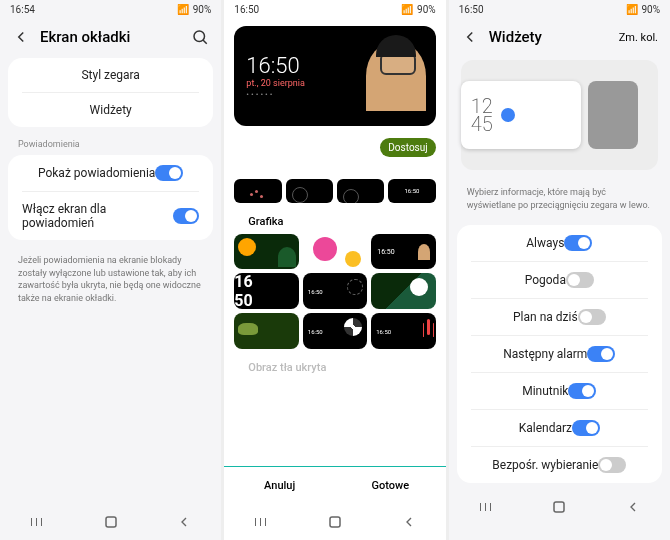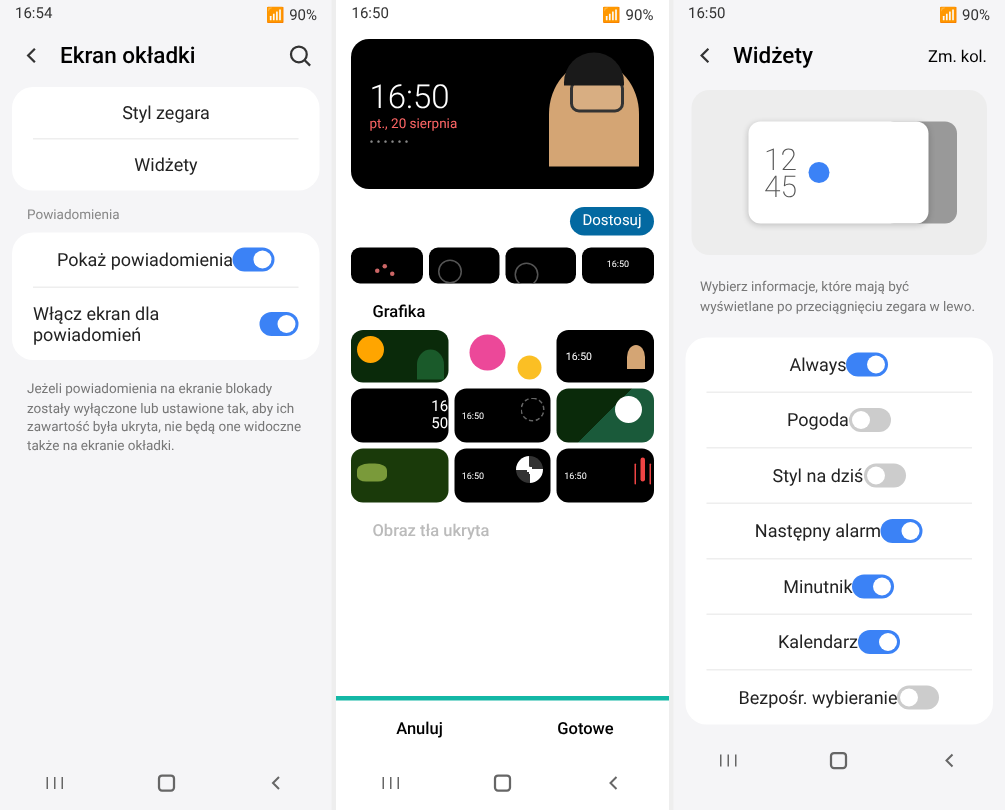--- a/index.html
+++ b/index.html
@@ -23,47 +23,47 @@
 .search-section{background:#eef1f7;border-radius:14px;margin:6px 8px;padding:10px 14px}
 .search-title{font-size:11px;color:#333;margin-bottom:6px}
 .search-link{font-size:10px;color:#2563eb;display:block;margin:4px 0}
 .navbar{display:flex;justify-content:space-around;align-items:center;padding:10px 0;margin-top:auto}
 .preview-card{background:#000;border-radius:12px;margin:6px 10px;height:100px;position:relative;display:flex;align-items:center;padding:12px;color:#fff}
 .preview-time{font-size:22px;font-weight:300}
 .preview-date{font-size:9px;color:#ff6666}
 .avatar{position:absolute;right:10px;width:60px;height:70px;background:#d4a574;border-radius:50% 50% 0 0}
 .avatar::before{content:"";position:absolute;top:12px;left:14px;width:32px;height:18px;border:2px solid #333;border-radius:6px;background:rgba(255,255,255,0.1)}
 .avatar::after{content:"";position:absolute;top:-6px;left:10px;width:40px;height:22px;background:#1a1a1a;border-radius:20px 20px 0 0}
-.btn-custom{background:#0369a1;color:#fff;border:none;border-radius:14px;padding:4px 8px;font-size:10px;margin:6px 10px 8px auto;display:block}
+.btn-custom{background:#4d7c0f;color:#fff;border:none;border-radius:14px;padding:4px 8px;font-size:10px;margin:6px 10px 22px auto;display:block}
 .grid{display:grid;grid-template-columns:repeat(4,1fr);gap:4px;padding:0 10px}
 .grid3{grid-template-columns:repeat(3,1fr)}
 .thumb{background:#000;aspect-ratio:2/1;border-radius:6px;position:relative;overflow:hidden}
 .thumb.t1::before{content:"";position:absolute;left:16px;top:14px;width:3px;height:3px;background:#c66;border-radius:50%;box-shadow:5px -3px 0 #c66,10px 2px 0 #c66}
 .thumb.t2::before{content:"";position:absolute;left:6px;top:8px;width:14px;height:14px;border:1px solid #555;border-radius:50%}
 .thumb.t3::before{content:"";position:absolute;left:6px;top:10px;width:14px;height:14px;border:1px solid #555;border-radius:50%}
 .thumb.t4{display:flex;align-items:center;justify-content:center;color:#fff;font-size:6px}
 .thumb-g{aspect-ratio:1.8/1;border-radius:8px;position:relative;overflow:hidden;background:#000}
 .gridlabel{font-size:11px;font-weight:500;padding:12px 24px 6px}
-.bottom-btns{display:flex;background:#fff;border-top:3px solid #14b8a6}
+.bottom-btns{display:flex;background:#fff;border-top:1px solid #14b8a6}
 .bottom-btn{flex:1;padding:12px;text-align:center;font-size:11px;font-weight:500;background:none;border:none}
-.widget-preview{background:#ededed;border-radius:12px;margin:6px 12px;height:110px;display:flex;align-items:center;justify-content:center;position:relative}
+.widget-preview{background:#ededed;border-radius:12px;margin:6px 12px;height:110px;display:flex;align-items:center;position:relative}
 .widget-inner{background:#fff;width:120px;height:68px;border-radius:8px;box-shadow:0 1px 4px rgba(0,0,0,0.2);display:flex;align-items:center;padding:0 10px;position:relative}
 .widget-time{font-size:20px;font-weight:200;color:#555;line-height:0.9}
 .widget-dot{width:14px;height:14px;background:#3b82f6;border-radius:50%;margin-left:8px}
 .widget-shadow{position:absolute;right:20px;width:50px;height:68px;background:#999;border-radius:8px}
 .reorder{font-size:11px;font-weight:400}
 .ga{background:#0a2a0a}
 .ga::before{content:"";position:absolute;left:4px;top:4px;width:18px;height:18px;background:#ffa500;border-radius:50%}
 .ga::after{content:"";position:absolute;right:3px;bottom:2px;width:18px;height:20px;background:#1a5a2a;border-radius:50% 50% 0 0}
 .gb{background:#fff}
 .gb::before{content:"";position:absolute;top:3px;left:10px;width:24px;height:24px;background:#ec4899;border-radius:50%}
 .gb::after{content:"";position:absolute;bottom:2px;right:6px;width:16px;height:16px;background:#fbbf24;border-radius:50%}
 .gc{display:flex;align-items:center;padding:0 6px;color:#fff;font-size:7px}
 .gc::after{content:"";position:absolute;right:6px;width:12px;height:16px;background:#d4a574;border-radius:50% 50% 0 0}
-.gd{display:flex;align-items:center;justify-content:flex-end;color:#fff;font-size:10px;font-weight:400}
+.gd{display:flex;align-items:center;justify-content:flex-start;color:#fff;font-size:16px;font-weight:700}
 .ge{display:flex;align-items:center;padding:0 5px;color:#fff;font-size:6px}
 .ge::after{content:"";position:absolute;right:4px;top:6px;width:14px;height:14px;border:1px dashed #666;border-radius:50%}
 .gf{background:linear-gradient(135deg,#0a2a0a 50%,#1a5a3a 50%)}
 .gf::before{content:"";position:absolute;right:8px;top:5px;width:18px;height:18px;background:#fff;border-radius:50%}
 .gg{background:#1a3a0a}
 .gg::before{content:"";position:absolute;left:4px;top:10px;width:20px;height:12px;background:#7a9a3a;border-radius:40% 40% 30% 30%}
 .gh{display:flex;align-items:center;padding:0 5px;color:#fff;font-size:6px}
 .gh::after{content:"";position:absolute;right:5px;top:5px;width:18px;height:18px;background:radial-gradient(#fff 15%,transparent 16%),conic-gradient(#333 0 90deg,#fff 90deg 180deg,#333 180deg 270deg,#fff 270deg);border-radius:50%}
 .gi{display:flex;align-items:center;padding:0 5px;color:#fff;font-size:6px}
 .gi::after{content:"";position:absolute;right:6px;top:6px;width:3px;height:16px;background:#ef4444;border-radius:2px;box-shadow:5px 3px 0 -1px #ef4444,-5px 3px 0 -1px #ef4444}
@@ -211,21 +211,21 @@
         <span>Always</span>
         <div class="toggle on"></div>
       </div>
       <div class="divider"></div>
       <div class="row">
         <span>Pogoda</span>
         <div class="toggle off"></div>
       </div>
       <div class="divider"></div>
       <div class="row">
-        <span>Styl na dziś</span>
+        <span>Plan na dziś</span>
         <div class="toggle off"></div>
       </div>
       <div class="divider"></div>
       <div class="row">
         <span>Następny alarm</span>
         <div class="toggle on"></div>
       </div>
       <div class="divider"></div>
       <div class="row">
         <span>Minutnik</span>

